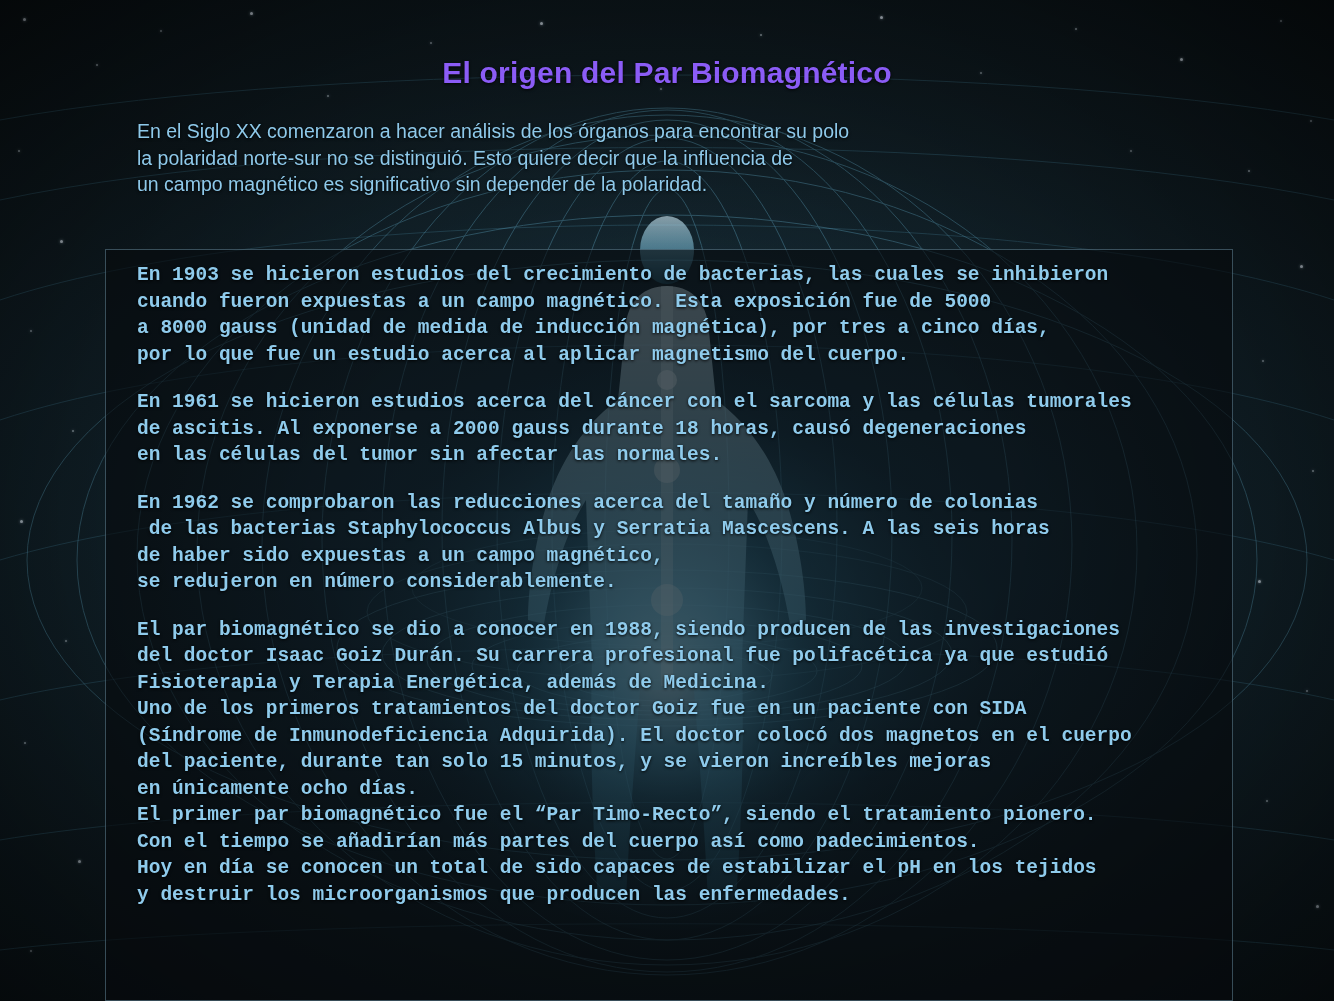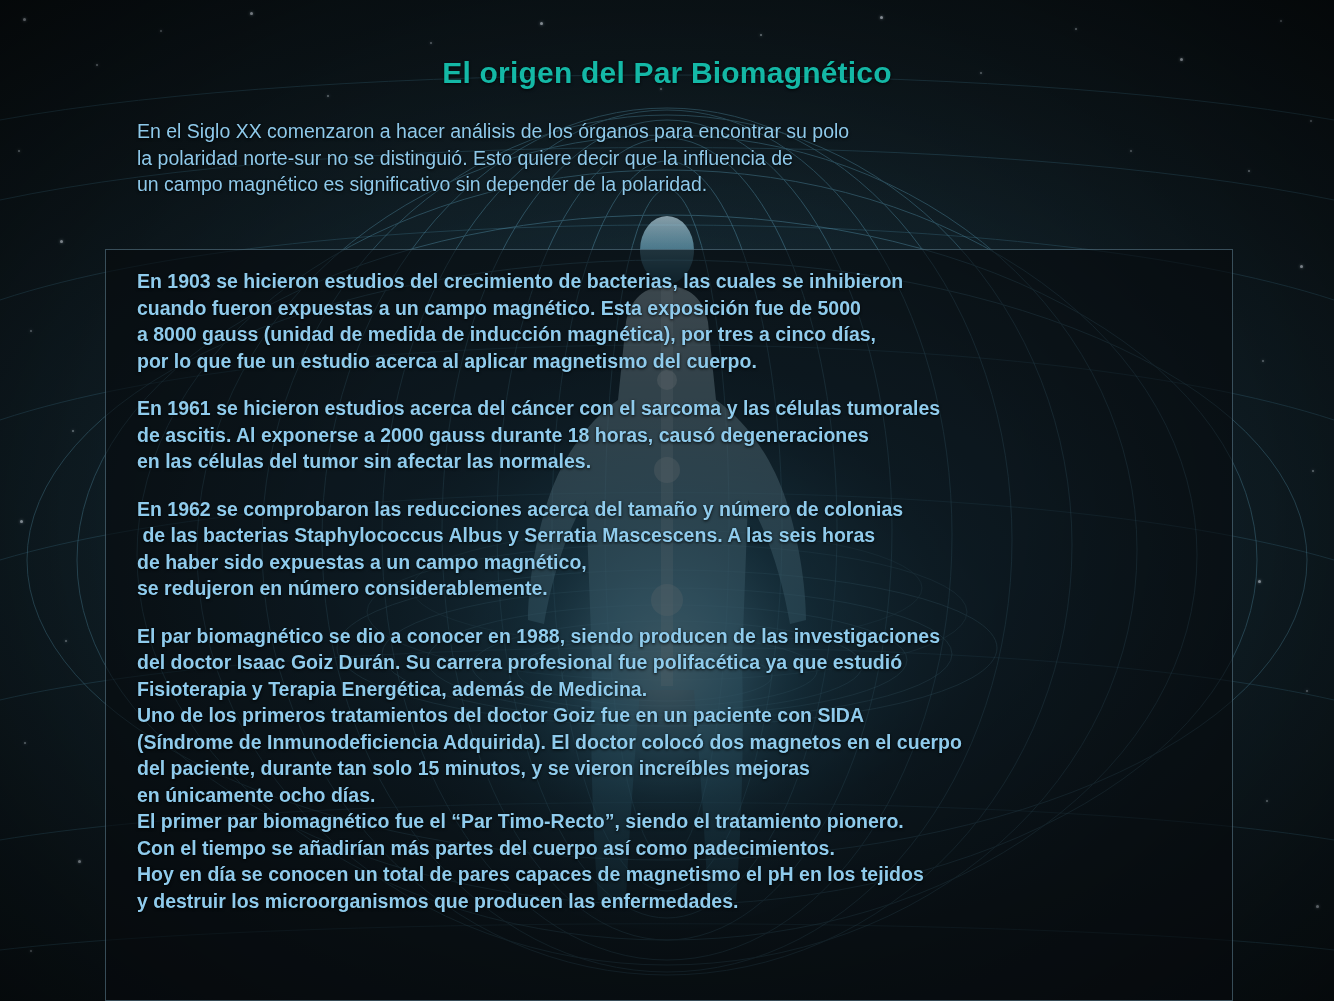--- a/index.html
+++ b/index.html
@@ -71,21 +71,21 @@
 
   
   .title {
     position: absolute;
     left: 0;
     right: 0;
     top: 36px;
     text-align: center;
     font-size: 30px;
     font-weight: bold;
-    color: #14b8a6;
+    color: #8b5cf6;
     letter-spacing: 0.2px;
     text-shadow: 0 1px 3px rgba(0,0,0,0.85);
   }
 
   .intro {
     position: absolute;
     left: 137px;
     top: 118px;
     width: 1060px;
     font-size: 19.5px;
@@ -100,21 +100,21 @@
     position: absolute;
     left: 137px;
     top: 258px;
     width: 1070px;
     font-size: 19.5px;
     font-weight: bold;
     line-height: 26.5px;
     color: #8fcbec;
     text-shadow: 0 1px 3px rgba(0,0,0,0.92);
   }
-  .para { margin: 10px 0 21px 0; }
+  .para { margin: 4px 0 21px 0; font-family: Liberation Mono, monospace; }
   .para:last-child { margin-bottom: 0; }
   .para .ln { display: block; white-space: pre; }
 </style>
 </head>
 <body>
 
 <div class="slide">
 
   <div class="bg-layer">
     <div class="bg-base"></div>
@@ -288,18 +288,18 @@
     <div class="para">
       <span class="ln">El par biomagnético se dio a conocer en 1988, siendo producen de las investigaciones</span>
       <span class="ln">del doctor Isaac Goiz Durán. Su carrera profesional fue polifacética ya que estudió</span>
       <span class="ln">Fisioterapia y Terapia Energética, además de Medicina.</span>
       <span class="ln">Uno de los primeros tratamientos del doctor Goiz fue en un paciente con SIDA</span>
       <span class="ln">(Síndrome de Inmunodeficiencia Adquirida). El doctor colocó dos magnetos en el cuerpo</span>
       <span class="ln">del paciente, durante tan solo 15 minutos, y se vieron increíbles mejoras</span>
       <span class="ln">en únicamente ocho días.</span>
       <span class="ln">El primer par biomagnético fue el “Par Timo-Recto”, siendo el tratamiento pionero.</span>
       <span class="ln">Con el tiempo se añadirían más partes del cuerpo así como padecimientos.</span>
-      <span class="ln">Hoy en día se conocen un total de pares capaces de magnetismo el pH en los tejidos</span>
+      <span class="ln">Hoy en día se conocen un total de sido capaces de estabilizar el pH en los tejidos</span>
       <span class="ln">y destruir los microorganismos que producen las enfermedades.</span>
     </div>
 
   </div>
 </div>
 
 </body></html>

